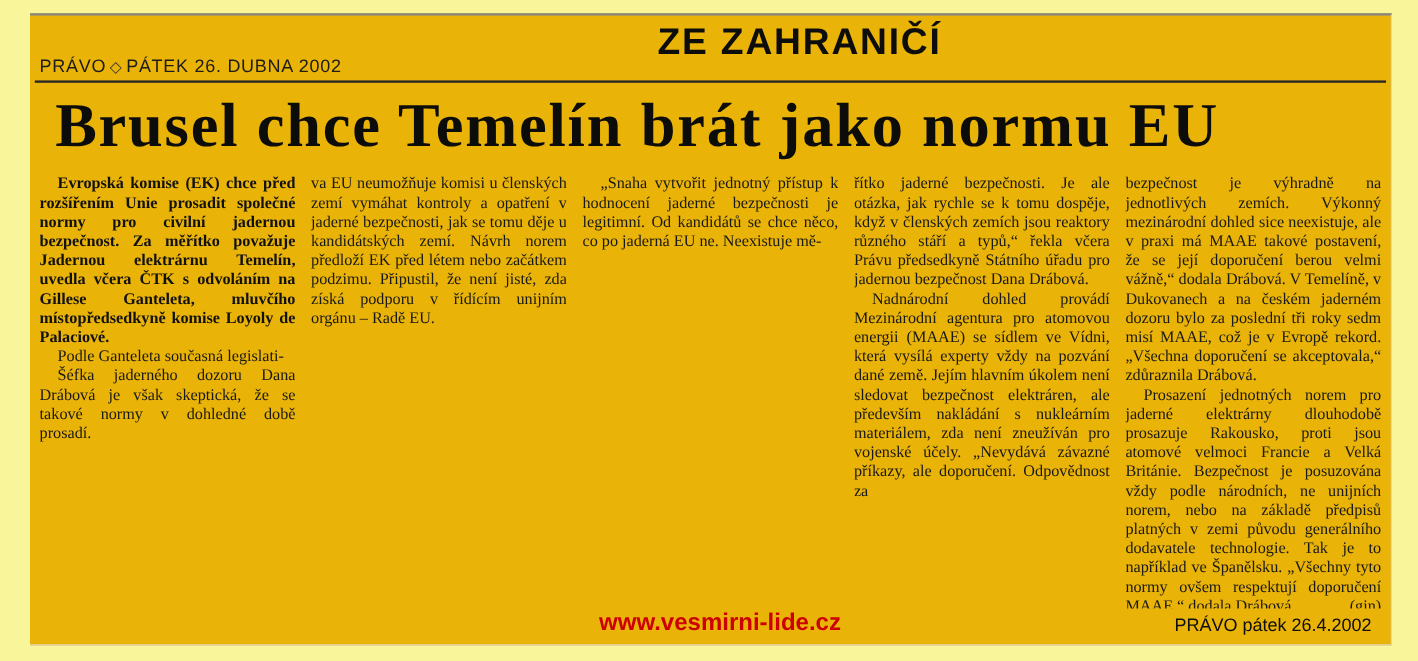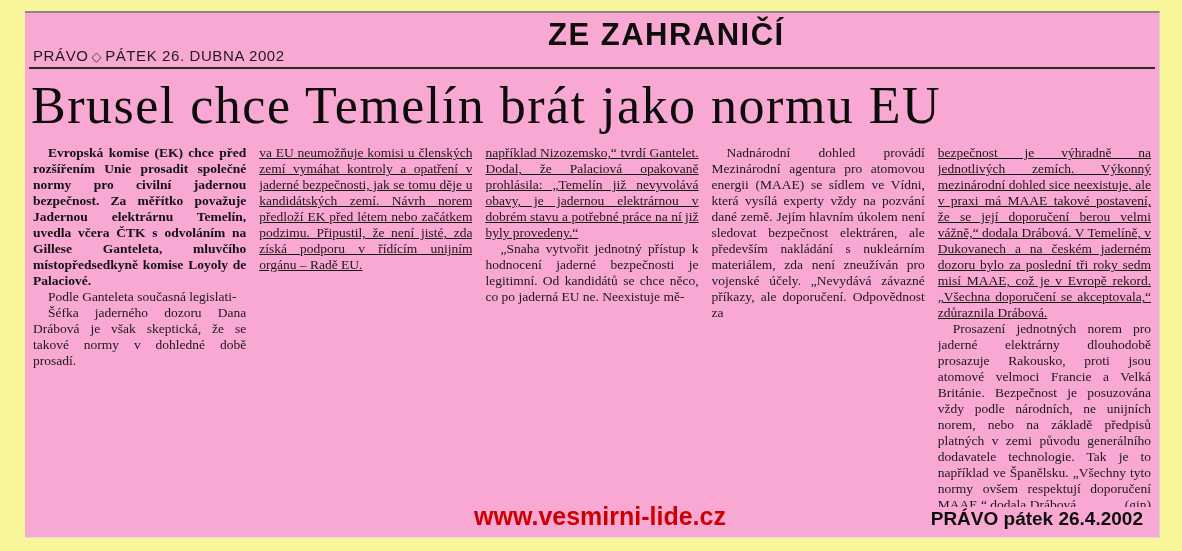--- a/index.html
+++ b/index.html
@@ -7,21 +7,21 @@
   body {
     background: #f8f59b;
     font-family: "Liberation Serif", serif;
     position: relative;
     overflow: hidden;
   }
   .paper {
     position: absolute;
     left: 25px; top: 11px;
     width: 1135px; height: 527px;
-    background: #f9a8d4;
+    background: #eab308;
     border-top: 2px solid #8a8a82;
     border-right: 1px solid #d8d6ca;
     border-bottom: 1px solid #e2e0d4;
     color: #141412;
     overflow: hidden;
   }
   .masthead { position: relative; height: 54px; }
   .dateline {
     position: absolute; left: 8px; bottom: 3px;
     font-family: "Liberation Sans", sans-serif;
@@ -33,67 +33,67 @@
   .section-title {
     position: absolute; left: 523px; top: 4px;
     font-family: "Liberation Sans", sans-serif;
     font-weight: bold; font-size: 31px; letter-spacing: 1.5px;
     color: #0d0d0b;
     white-space: nowrap;
   }
   .masthead-rule { border-bottom: 2px solid #2a2a26; margin: 0 4px; }
   .headline {
     font-family: "Liberation Serif", serif;
-    font-weight: normal;
+    font-weight: bold;
     font-size: 52px;
     line-height: 1.12;
     letter-spacing: 1.5px;
     color: #0c0c0a;
-    margin: 8px 4px 10px 6px;
+    margin: 8px 4px 10px 21px;
     white-space: nowrap;
     overflow: hidden;
   }
   .columns {
     display: flex;
     gap: 13px;
     margin: 0 8px;
     height: 362px;
   }
   .col { flex: 1 1 0; overflow: hidden; }
   .col p {
     font-size: 13.5px;
     line-height: 16px;
     text-align: justify;
     text-indent: 15px;
     color: #191917;
   }
-  .col p.cont { text-indent: 0; text-decoration: underline; }
+  .col p.cont { text-indent: 0; }
   .col p.lead { font-weight: bold; color: #111110; }
   .col h2.subhead {
     font-family: "Liberation Sans", sans-serif;
     font-weight: bold;
     font-size: 20.5px;
     letter-spacing: 0.2px;
     color: #0d0d0b;
     margin: 10px 0 7px 0;
   }
   .sig { float: right; font-weight: normal; text-indent: 0; }
   .footer { position: absolute; left: 0; right: 0; bottom: 4px; height: 28px; }
   .website-link {
     position: absolute; left: 0; width: 100%; bottom: 2px;
     text-align: center;
     font-family: "Liberation Sans", sans-serif;
-    font-weight: bold; font-size: 25px;
+    font-weight: bold; font-size: 20px;
     color: #cc0000;
     padding-left: 16px;
   }
   .source-credit {
     position: absolute; right: 16px; bottom: 3px;
     font-family: "Liberation Sans", sans-serif;
-    font-weight: bold; font-size: 19px;
+    font-weight: normal; font-size: 15px;
     color: #0e0e0c;
   }
 </style>
 </head>
 <body>
 
 <div class="paper">
 
   <div class="masthead">
     <span class="dateline"><span>PRÁVO</span><span class="diamond">◇</span><span>PÁTEK 26. DUBNA 2002</span></span>
@@ -110,25 +110,25 @@
       <p class="lead">Evropská komise (EK) chce před rozšířením Unie prosadit společné normy pro civilní jadernou bezpečnost. Za měřítko považuje Jadernou elektrárnu Temelín, uvedla včera ČTK s odvoláním na Gillese Ganteleta, mluvčího místopředsedkyně komise Loyoly de Palaciové.</p>
       <p>Podle Ganteleta současná legislati-</p>
       <p>Šéfka jaderného dozoru Dana Drábová je však skeptická, že se takové normy v dohledné době prosadí.</p>
     </div>
 
     <div class="col">
       <p class="cont">va EU neumožňuje komisi u členských zemí vymáhat kontroly a opatření v jaderné bezpečnosti, jak se tomu děje u kandidátských zemí. Návrh norem předloží EK před létem nebo začátkem podzimu. Připustil, že není jisté, zda získá podporu v řídícím unijním orgánu – Radě EU.</p>
     </div>
 
     <div class="col">
-      <p class="cont">například Nizozemsko,“ tvrdí Gantelet. Dodal, že Palaciová opakovaně prohlásila: „Temelín již nevyvolává obavy, je jadernou elektrárnou v dobrém stavu a potřebné práce na ní již byly provedeny.“</p>
       <p>„Snaha vytvořit jednotný přístup k hodnocení jaderné bezpečnosti je legitimní. Od kandidátů se chce něco, co po jaderná EU ne. Neexistuje mě-</p>
     </div>
 
     <div class="col">
+      <p class="cont">řítko jaderné bezpečnosti. Je ale otázka, jak rychle se k tomu dospěje, když v členských zemích jsou reaktory různého stáří a typů,“ řekla včera Právu předsedkyně Státního úřadu pro jadernou bezpečnost Dana Drábová.</p>
       <p>Nadnárodní dohled provádí Mezinárodní agentura pro atomovou energii (MAAE) se sídlem ve Vídni, která vysílá experty vždy na pozvání dané země. Jejím hlavním úkolem není sledovat bezpečnost elektráren, ale především nakládání s nukleárním materiálem, zda není zneužíván pro vojenské účely. „Nevydává závazné příkazy, ale doporučení. Odpovědnost za</p>
     </div>
 
     <div class="col">
       <p class="cont">bezpečnost je výhradně na jednotlivých zemích. Výkonný mezinárodní dohled sice neexistuje, ale v praxi má MAAE takové postavení, že se její doporučení berou velmi vážně,“ dodala Drábová. V Temelíně, v Dukovanech a na českém jaderném dozoru bylo za poslední tři roky sedm misí MAAE, což je v Evropě rekord. „Všechna doporučení se akceptovala,“ zdůraznila Drábová.</p>
       <p><span>Prosazení jednotných norem pro jaderné elektrárny dlouhodobě prosazuje Rakousko, proti jsou atomové velmoci Francie a Velká Británie. Bezpečnost je posuzována vždy podle národních, ne unijních norem, nebo na základě předpisů platných v zemi původu generálního dodavatele technologie. Tak je to například ve Španělsku. „Všechny tyto normy ovšem respektují doporučení MAAE,“ dodala Drábová.</span><span class="sig">(gin)</span></p>
     </div>
 
   </div>
 

